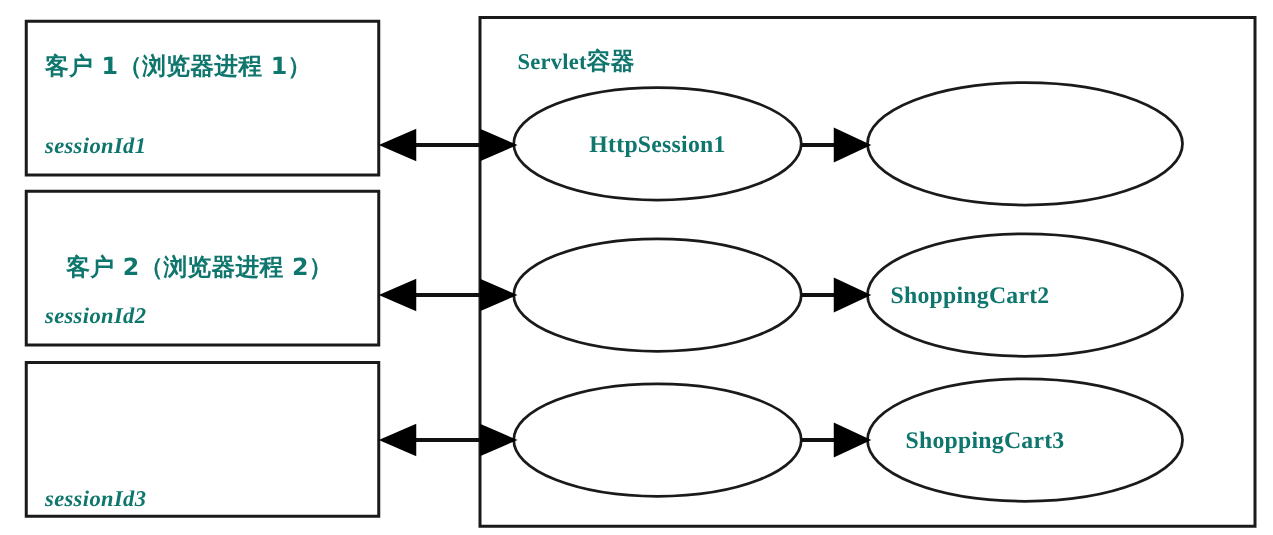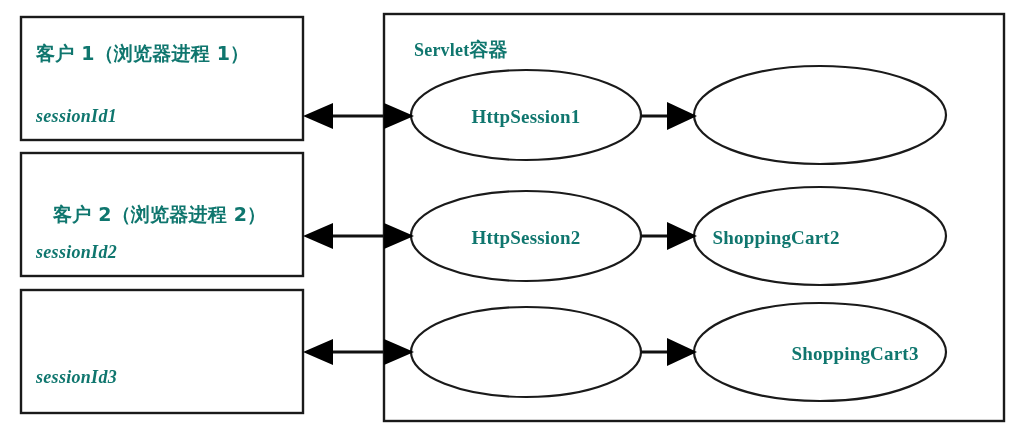--- a/index.html
+++ b/index.html
@@ -139,21 +139,20 @@
   <div class="lbl container-title" style="left:414px; top:40px;">
     <span>Servlet</span><span class="cjk">容器</span>
   </div>
 
   <div class="lbl client-title" style="left:36px; top:44px;">客户 1（浏览器进程 1）</div>
   <div class="lbl client-session" style="left:36px; top:96px;">sessionId1</div>
 
   <div class="lbl client-title" style="left:53px; top:180px;margin-top:25px;">客户 2（浏览器进程 2）</div>
   <div class="lbl client-session" style="left:36px; top:232px;">sessionId2</div>
 
-  <div class="lbl client-session" style="left:36px; top:357px;">sessionId3</div>
+  <div class="lbl client-session" style="left:36px; top:379px;">sessionId3</div>
 
   <div class="lbl node-lbl" style="left:526px; top:116px;">HttpSession1</div>
-  <div class="lbl node-lbl" style="left:526px; top:237px;">HttpSession2</div>
 
   <div class="lbl node-lbl" style="left:776px; top:237px;">ShoppingCart2</div>
-  <div class="lbl node-lbl" style="left:855px; top:353px;">ShoppingCart3</div>
+  <div class="lbl node-lbl" style="left:788px; top:353px;">ShoppingCart3</div>
 
 </div>
 
 </body></html>

